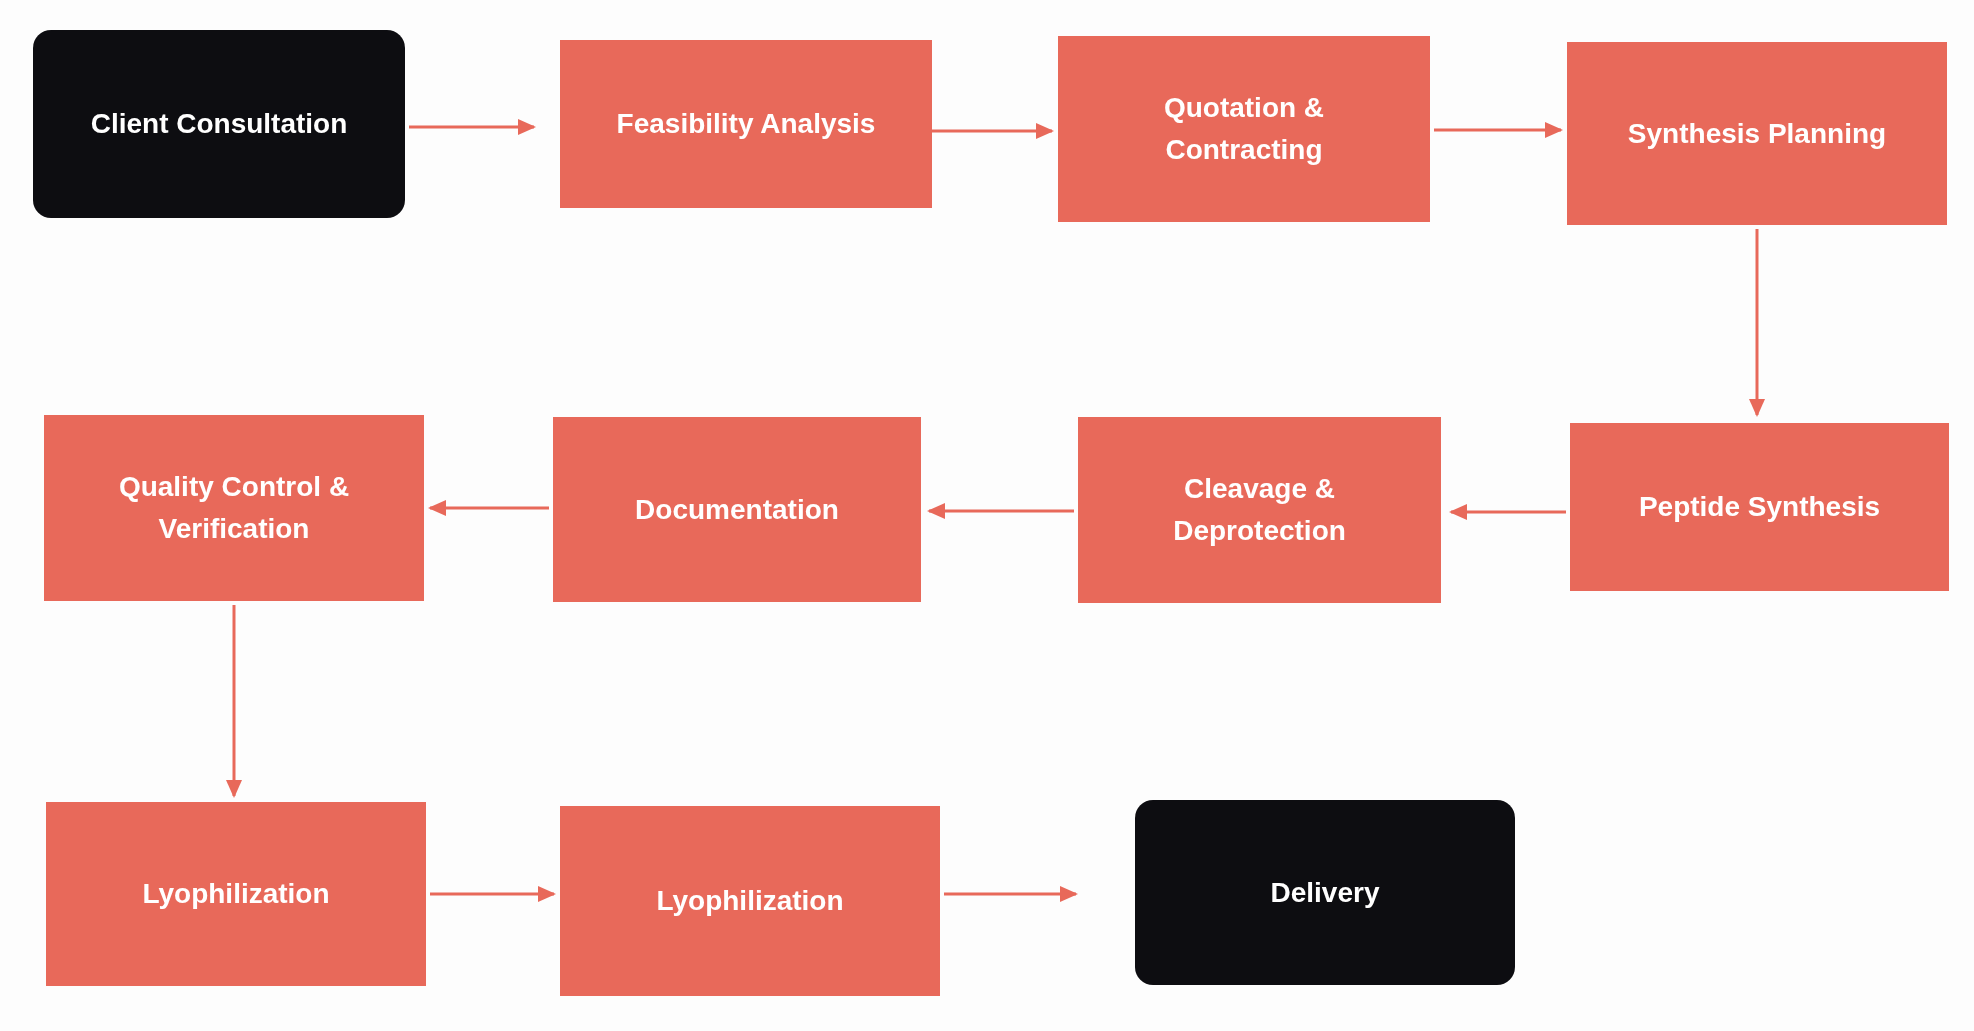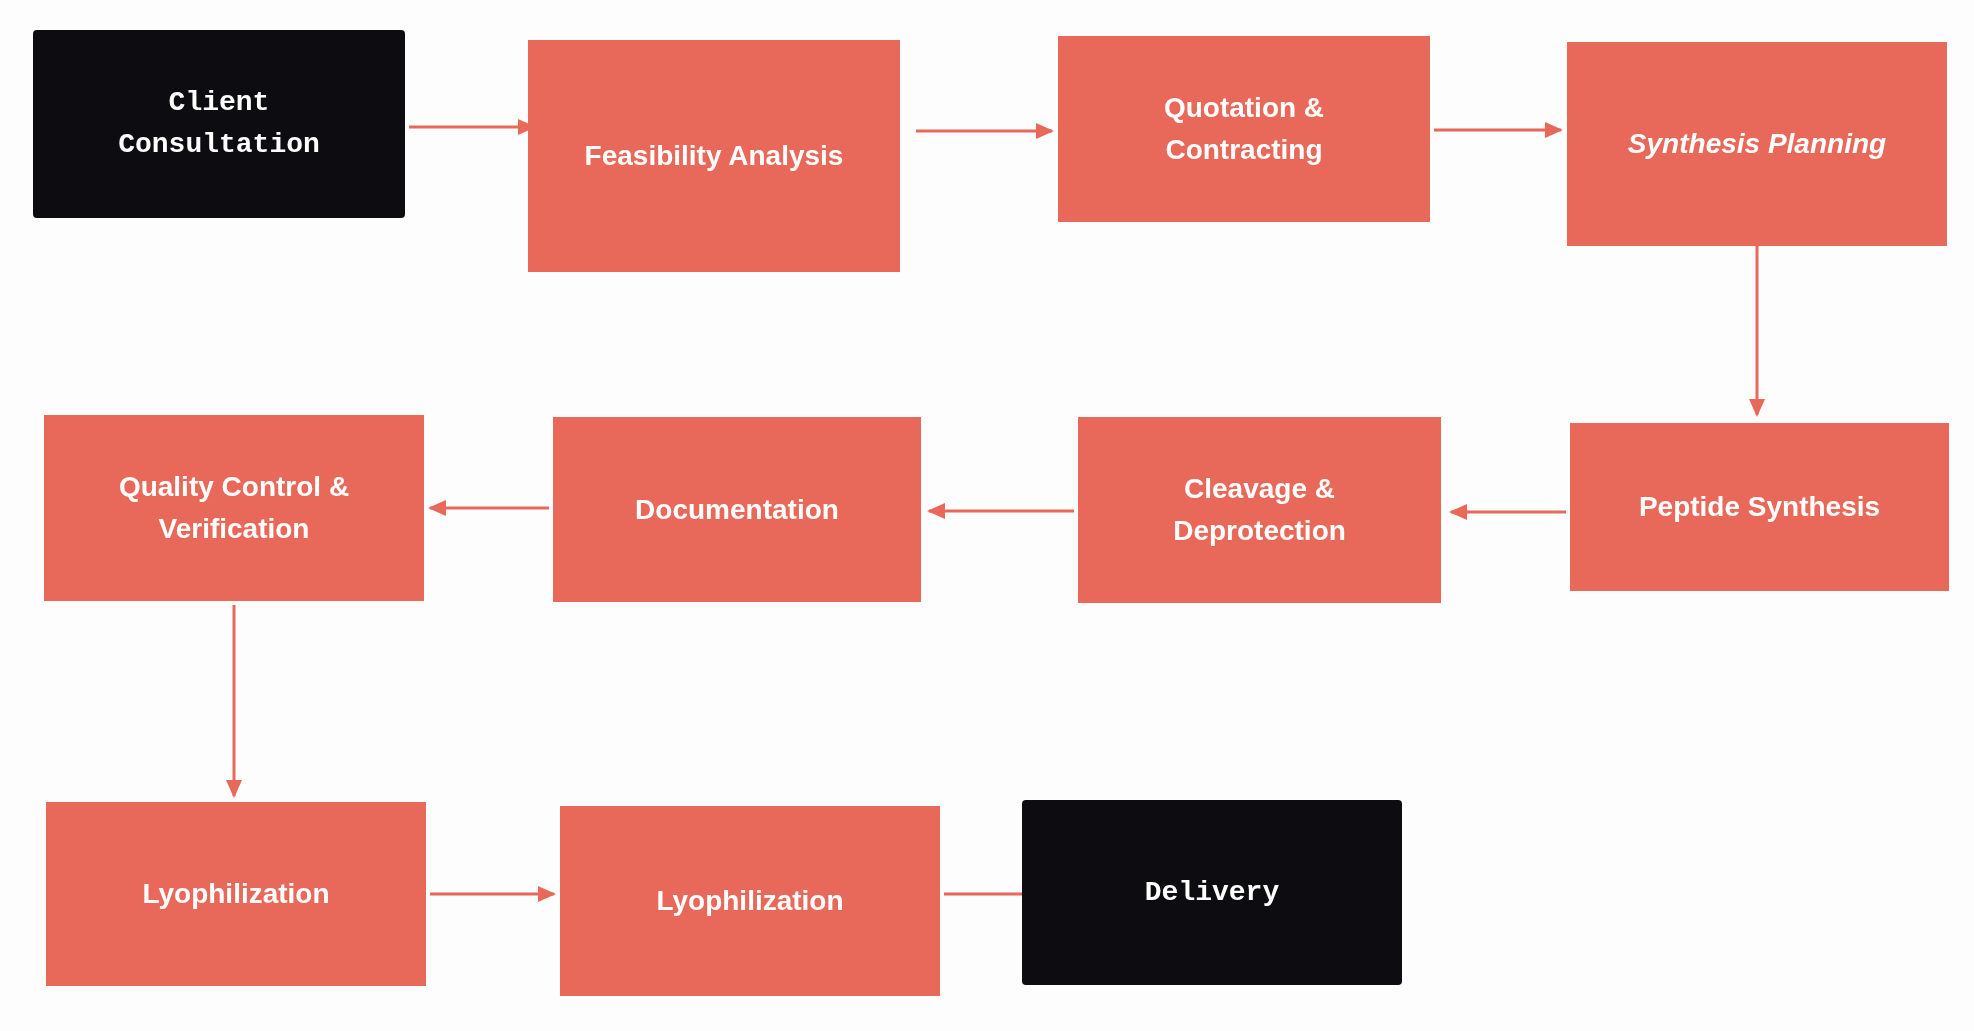--- a/index.html
+++ b/index.html
@@ -27,22 +27,21 @@
     color: var(--label, #ffffff);
     font-size: 28px;
     font-weight: 700;
     line-height: 1.5;
   }
   .node--process {
     background: var(--coral, #E8695A);
   }
   .node--terminal {
     background: var(--dark, #0D0D11);
-    border-radius: 4px;
-    font-family: Liberation Mono, monospace;
+    border-radius: 18px;
   }
   .arrows {
     position: absolute;
     left: 0;
     top: 0;
     pointer-events: none;
     color: var(--coral, #E8695A);
   }
   .arrows line {
     stroke: currentColor;
@@ -68,27 +67,27 @@
     <line x1="1074" y1="511" x2="929" y2="511" marker-end="url(#ah)"></line>
     <line x1="549" y1="508" x2="430" y2="508" marker-end="url(#ah)"></line>
     <line x1="234" y1="605" x2="234" y2="796" marker-end="url(#ah)"></line>
     <line x1="430" y1="894" x2="554" y2="894" marker-end="url(#ah)"></line>
     <line x1="944" y1="894" x2="1076" y2="894" marker-end="url(#ah)"></line>
   </svg>
 
   <div class="node node--terminal" style="left:33px; top:30px; width:372px; height:188px;">
     <span>Client Consultation</span>
   </div>
-  <div class="node node--process" style="left:528px; top:40px; width:372px; height:232px;">
+  <div class="node node--process" style="left:560px; top:40px; width:372px; height:168px;">
     <span>Feasibility Analysis</span>
   </div>
   <div class="node node--process" style="left:1058px; top:36px; width:372px; height:186px;text-align:center;">
     <span>Quotation &amp; Contracting</span>
   </div>
-  <div class="node node--process" style="left:1567px; top:42px; width:380px; height:204px;font-style:italic;">
+  <div class="node node--process" style="left:1567px; top:42px; width:380px; height:183px;">
     <span>Synthesis Planning</span>
   </div>
 
   <div class="node node--process" style="left:1570px; top:423px; width:379px; height:168px;align-items:center;">
     <span>Peptide Synthesis</span>
   </div>
   <div class="node node--process" style="left:1078px; top:417px; width:363px; height:186px;">
     <span>Cleavage &amp; Deprotection</span>
   </div>
   <div class="node node--process" style="left:553px; top:417px; width:368px; height:185px;">
@@ -97,17 +96,17 @@
   <div class="node node--process" style="left:44px; top:415px; width:380px; height:186px;">
     <span>Quality Control &amp; Verification</span>
   </div>
 
   <div class="node node--process" style="left:46px; top:802px; width:380px; height:184px;">
     <span>Lyophilization</span>
   </div>
   <div class="node node--process" style="left:560px; top:806px; width:380px; height:190px;">
     <span>Lyophilization</span>
   </div>
-  <div class="node node--terminal" style="left:1022px; top:800px; width:380px; height:185px;">
+  <div class="node node--terminal" style="left:1135px; top:800px; width:380px; height:185px;">
     <span>Delivery</span>
   </div>
 
 </div>
 
 </body></html>

